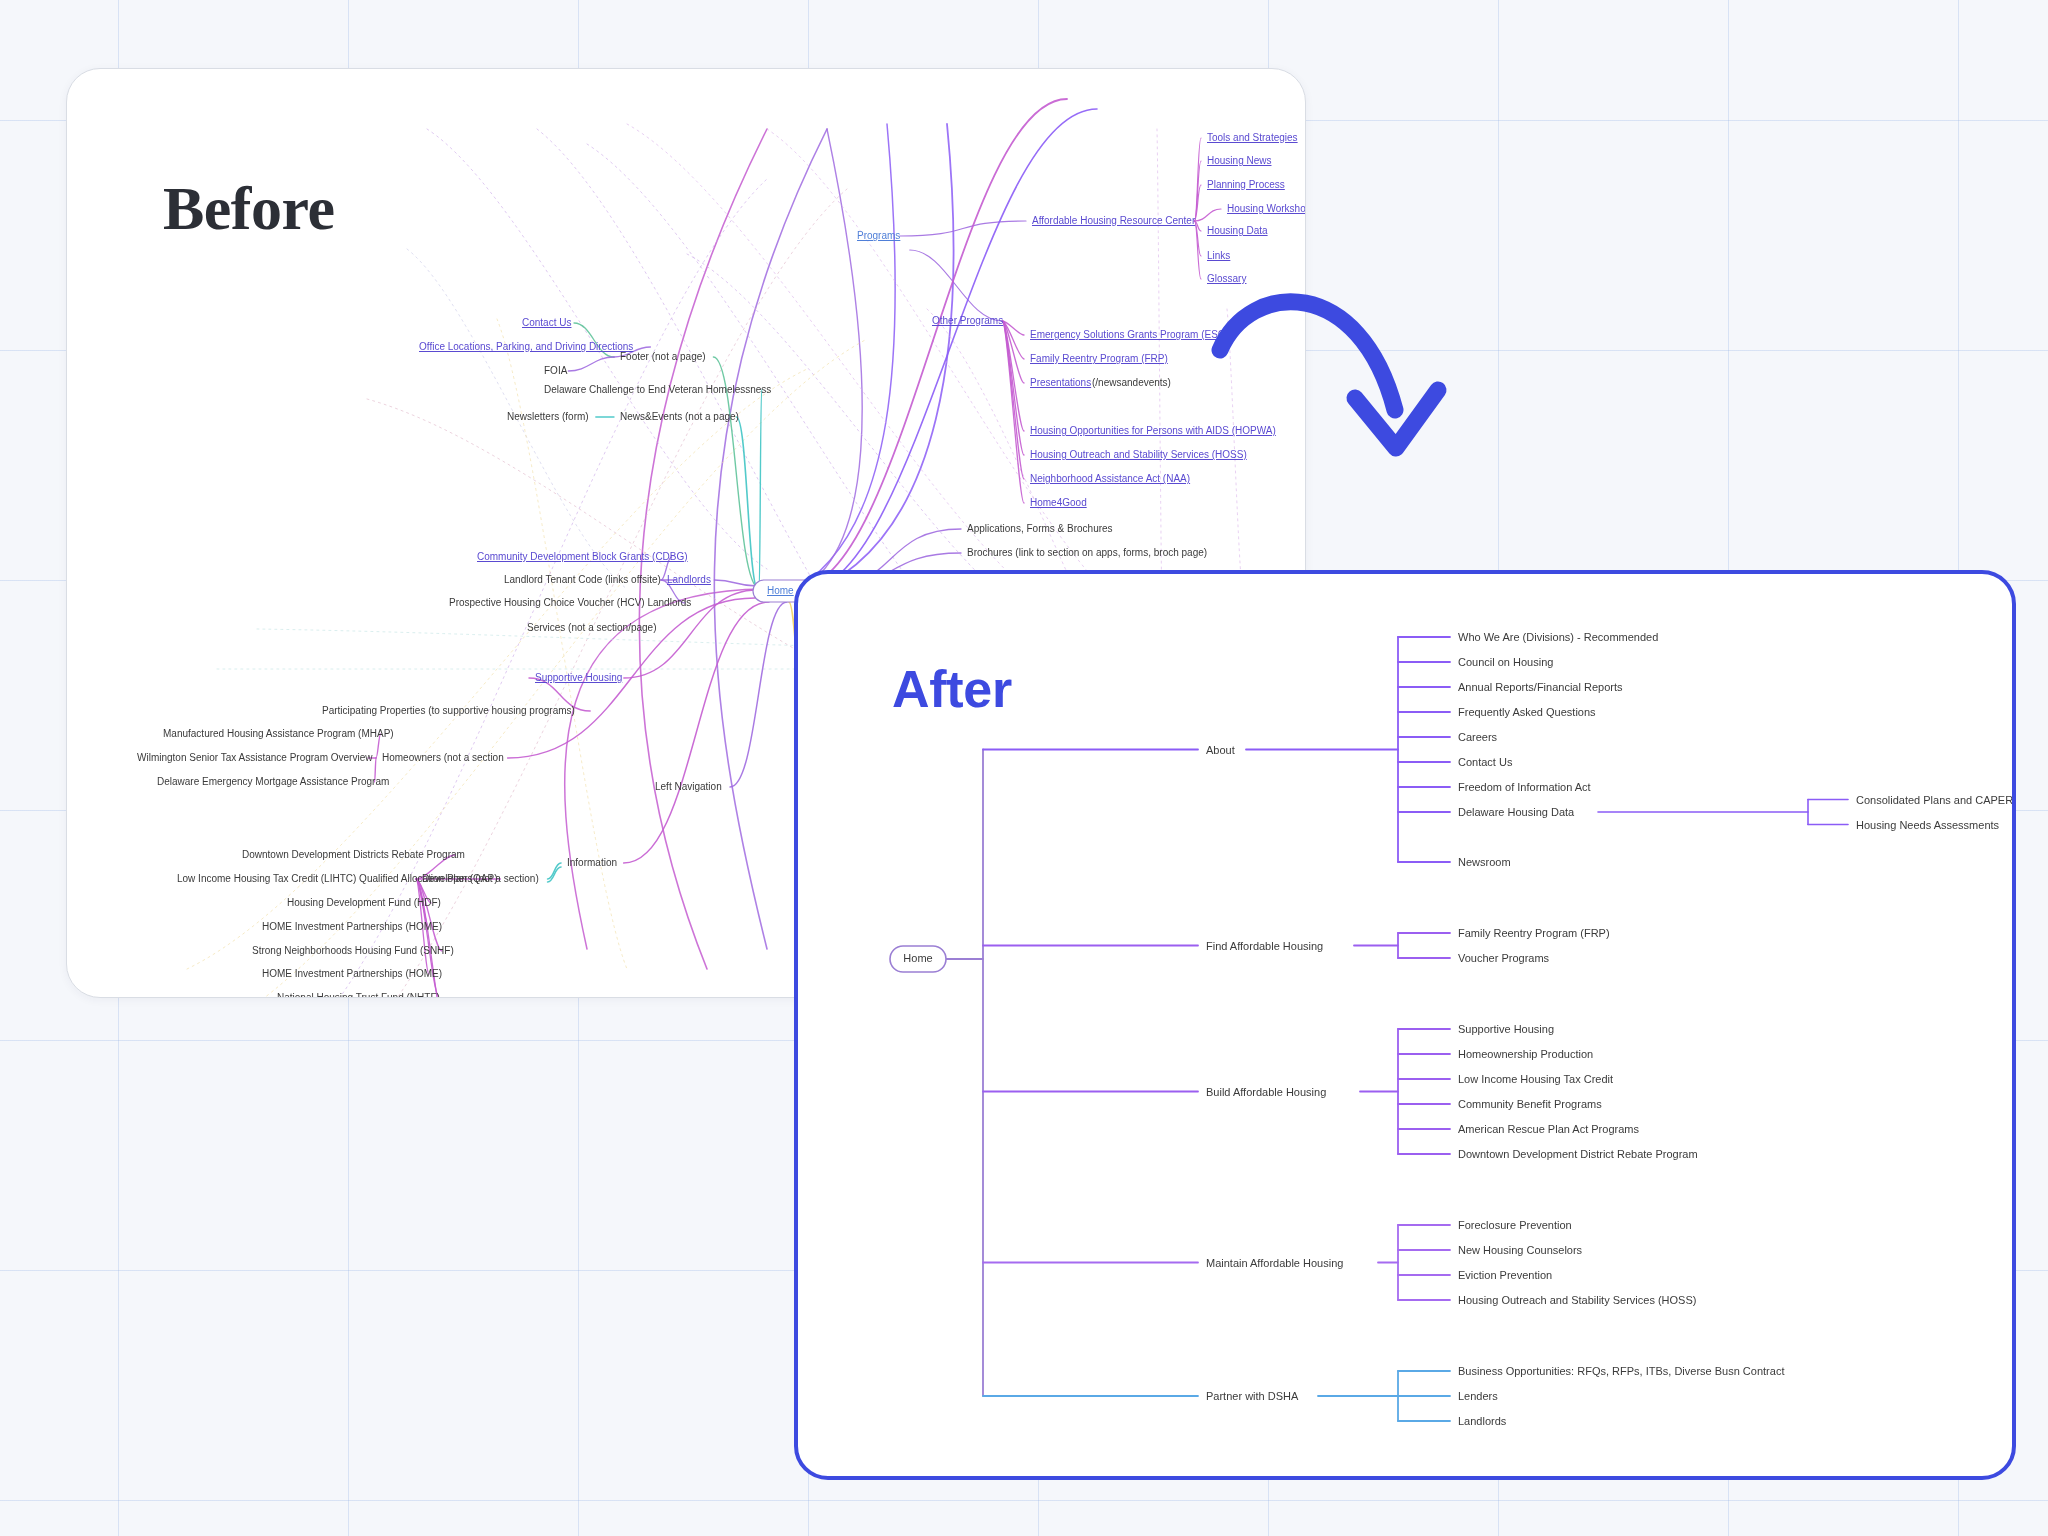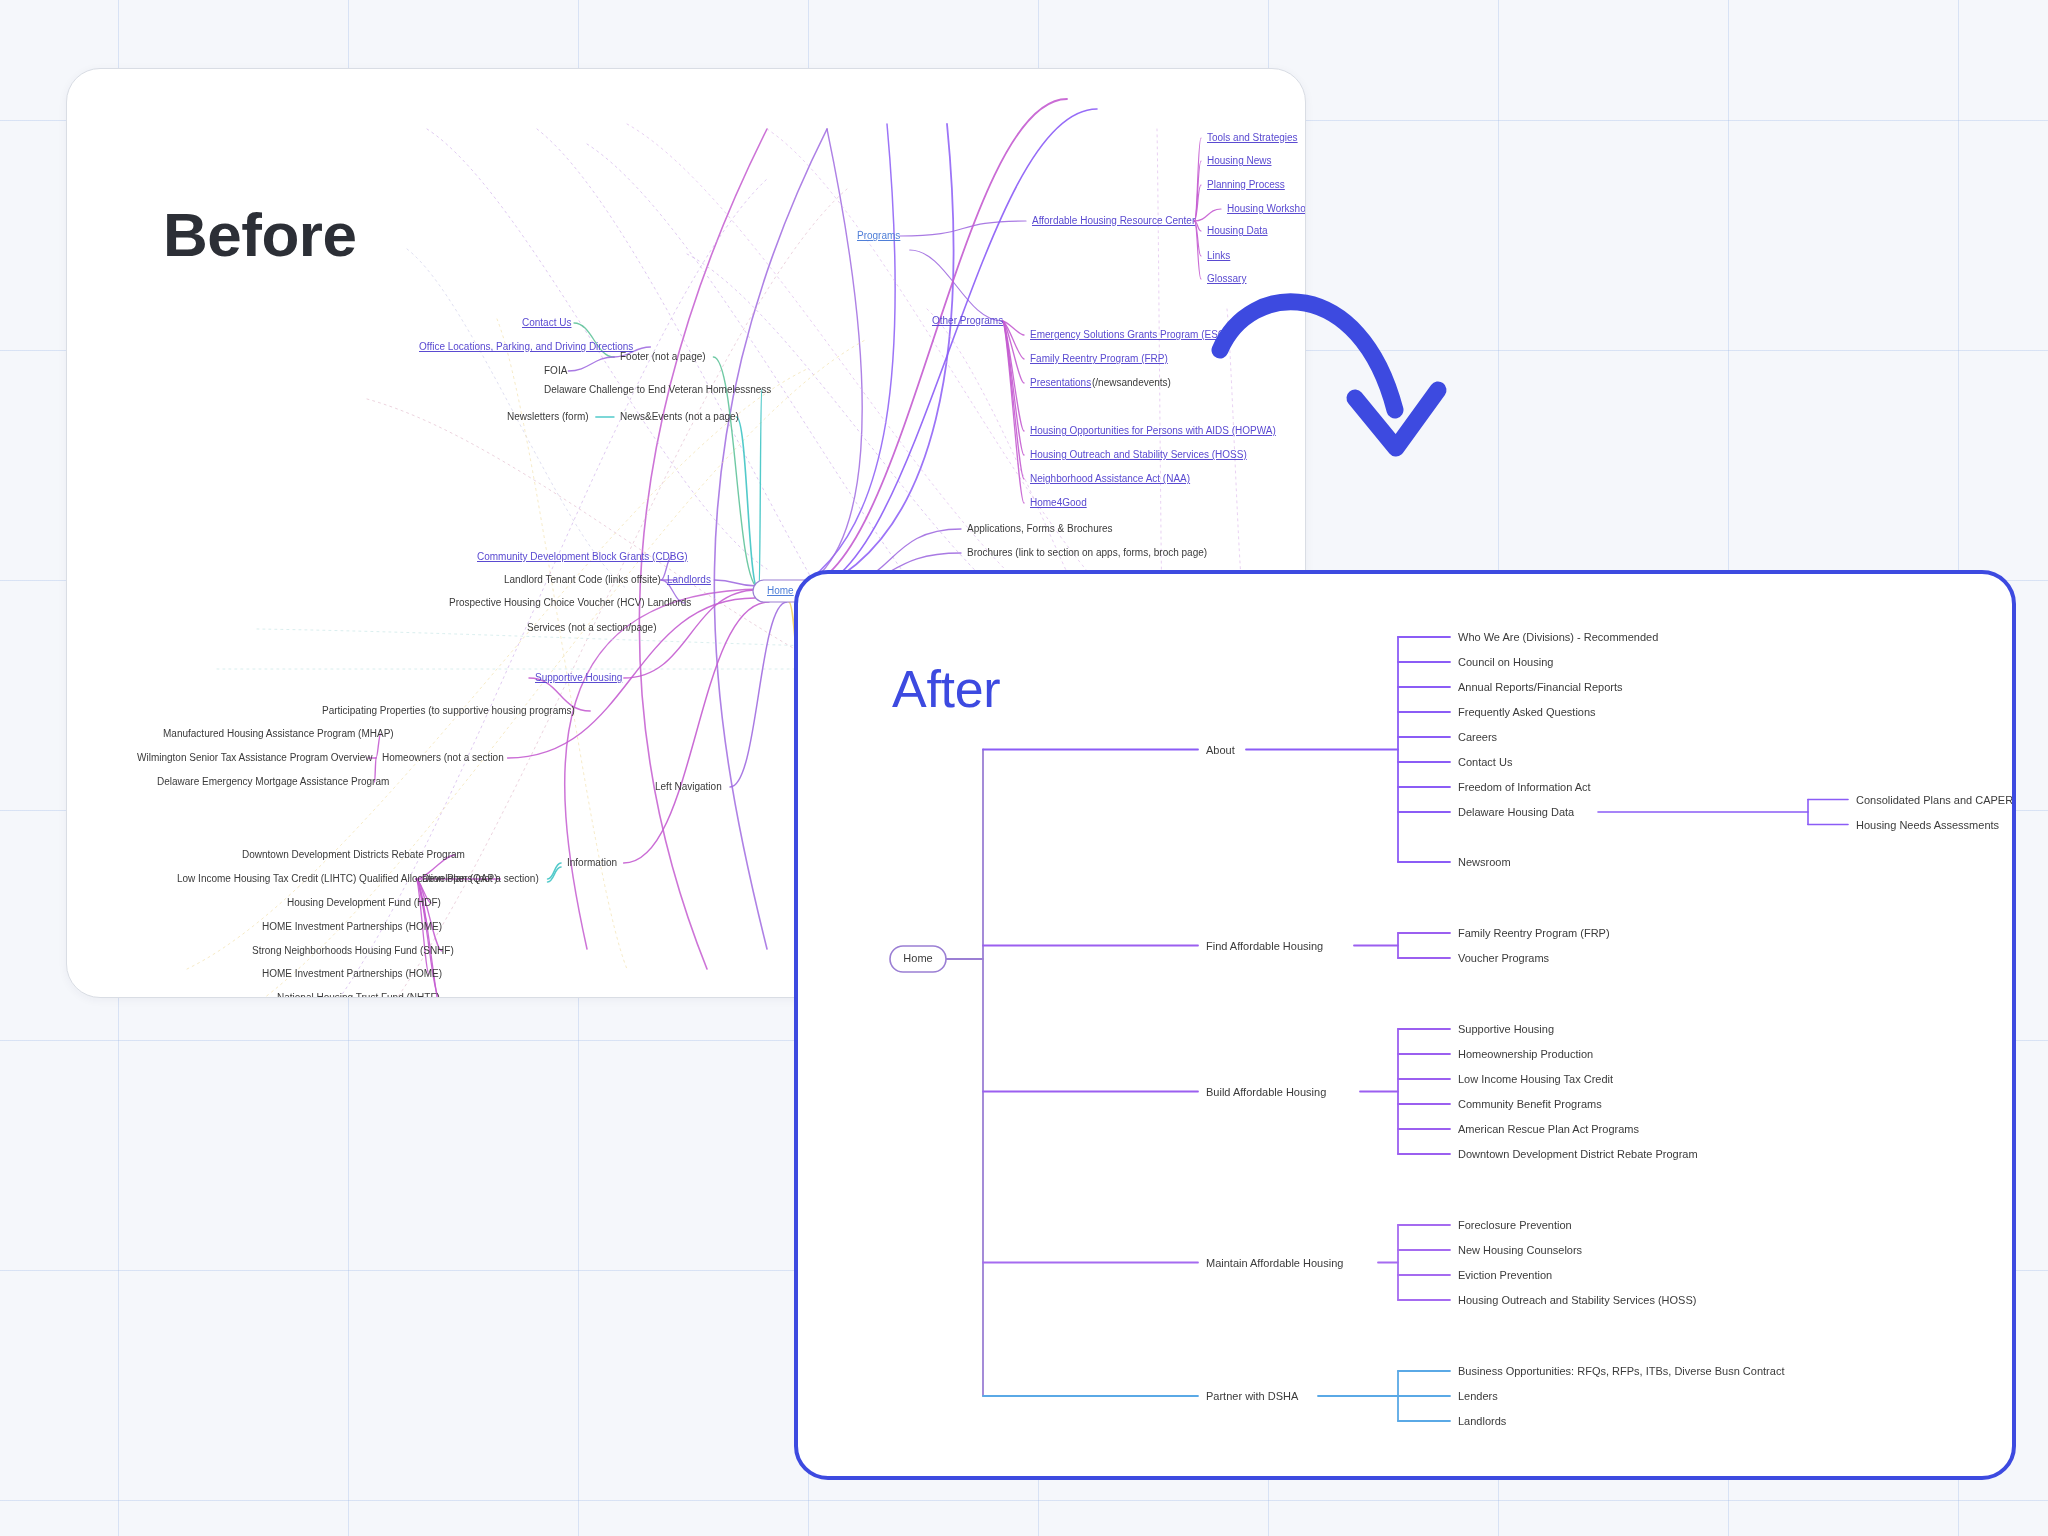--- a/index.html
+++ b/index.html
@@ -27,44 +27,45 @@
     position:absolute;
     left:66px; top:68px;
     width:1240px; height:930px;
     background:#ffffff;
     border:1px solid #d9dde4;
     border-radius:34px;
     box-shadow:0 2px 10px rgba(30,40,70,0.05);
     overflow:hidden;
   }
   #before-title{
-    position:absolute; left:96px; top:130px;
+    position:absolute; left:96px; top:104px;
     font-size:62px; font-weight:bold; color:#2c2f36;
     letter-spacing:-0.5px;
     z-index:5;
+    font-family:Liberation Serif, serif;
   }
   #before-svg{ position:absolute; left:0; top:0; }
 
   
   #arrow-svg{ position:absolute; left:1210px; top:250px; z-index:6; }
 
   
   #after-card{
     position:absolute;
     left:794px; top:570px;
     width:1222px; height:910px;
     background:#ffffff;
     border:4px solid #3d4ae0;
     border-radius:34px;
     overflow:hidden;
     z-index:7;
   }
   #after-title{
     position:absolute; left:94px; top:85px;
-    font-size:52px; font-weight:normal; color:#3d4ae0;
+    font-size:52px; font-weight:bold; color:#3d4ae0;
     letter-spacing:-0.3px;
     z-index:3;
   }
   #after-svg{ position:absolute; left:0; top:0; }
 
   .bnode{ font-size:10px; fill:#3a3a3a; font-family:"Liberation Sans", sans-serif; }
   .blink{ font-size:10px; fill:#5a4ad1; font-family:"Liberation Sans", sans-serif; text-decoration:underline; }
   .bhome{ font-size:10px; fill:#4f7fd8; font-family:"Liberation Sans", sans-serif; text-decoration:underline; }
   .anode{ font-size:11px; fill:#3b3b3b; font-family:"Liberation Sans", sans-serif; }
 </style>

